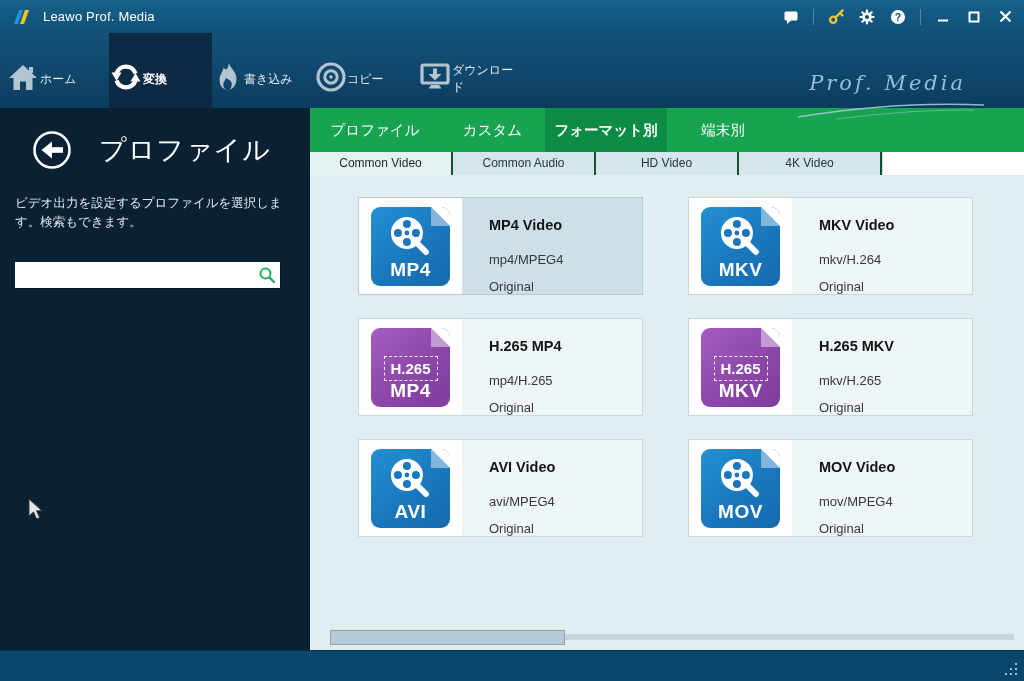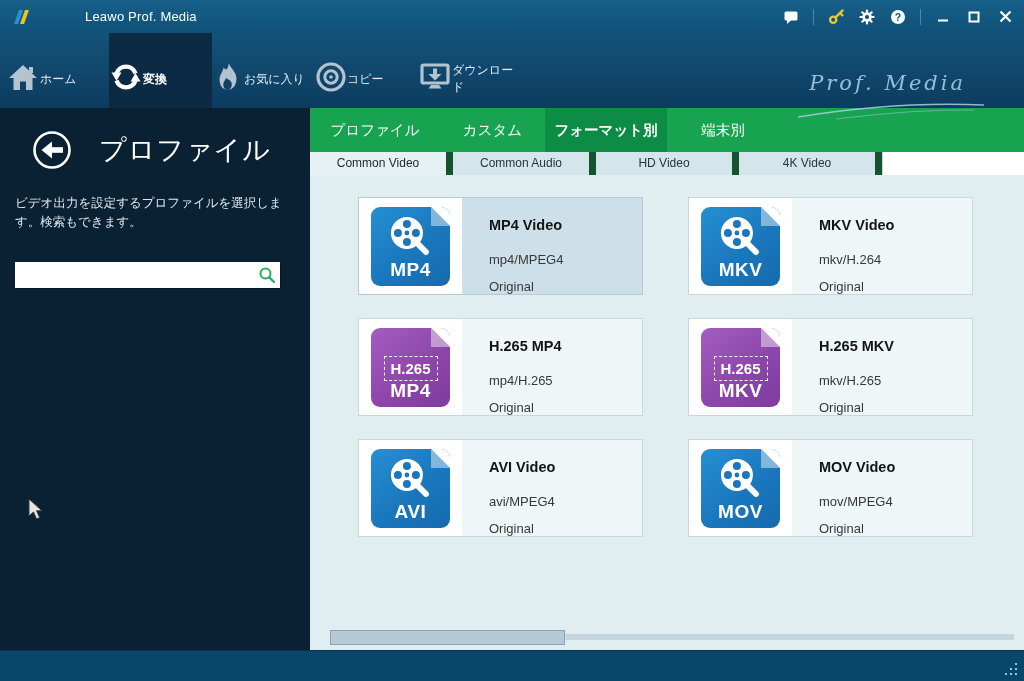--- a/index.html
+++ b/index.html
@@ -4,21 +4,21 @@
 <style>
   * { margin:0; padding:0; box-sizing:border-box; }
   html,body { width:1024px; height:681px; background:#222; font-family:"Liberation Sans", sans-serif; }
   .window { position:relative; width:1024px; height:681px; overflow:hidden;
             background:#0a2133; box-shadow: inset 0 0 0 1px rgba(80,150,190,.55), inset 0 2px 0 rgba(120,190,230,.25); }
 
   
   .titlebar { position:relative; height:33px; background:linear-gradient(#17618a,#0f5078);
               display:flex; align-items:center; padding-left:12px; }
   .logo { width:22px; height:18px; margin-right:9px; }
-  .app-title { color:#fff; font-size:13px; letter-spacing:.2px;margin-left:42px; }
+  .app-title { color:#fff; font-size:13px; letter-spacing:.2px; }
   .tb-right { position:absolute; right:10px; top:0; height:33px; display:flex; align-items:center; gap:13px; }
   .tb-btn { width:18px; height:18px; display:flex; align-items:center; justify-content:center; cursor:default; }
   .tb-sep { width:1px; height:16px; background:rgba(255,255,255,.28); }
 
   
   .navbar { position:relative; height:75px; background:linear-gradient(#155379,#0b3c5f); display:flex; }
   .nav-item { width:103px; height:75px; display:flex; align-items:center;
               justify-content:flex-start; padding-top:13px; cursor:pointer; }
   .nav-item:first-child { margin-left:6px; }
   .nav-item .nicon { height:36px; display:flex; align-items:center; justify-content:center; color:#b3c3d0; }
@@ -47,21 +47,21 @@
   .content { flex:1; display:flex; flex-direction:column; background:#e0eef1; }
   .green-tabs { height:44px; background:#18a351; display:flex; flex:none; }
   .gtab { height:44px; line-height:44px; text-align:center; color:#fff; font-size:14.5px; cursor:pointer; }
   .gtab.t0 { width:130px; }
   .gtab.t1 { width:105px; }
   .gtab.t2 { width:122px; }
   .gtab.t3 { width:112px; }
   .gtab.selected { background:#0d8c46; font-weight:bold; }
   .subtabs { height:23px; display:flex; flex:none; background:#d4e6ec; }
   .stab { width:143px; height:23px; line-height:23px; text-align:center; font-size:12px; color:#27363f;
-          background:#d4e6ec; border-right:7px solid #14532d; cursor:pointer; }
+          background:#d4e6ec; border-right:2px solid #14532d; cursor:pointer; }
   .stab.selected { background:#e6f1f3; color:#1b262c; }
   .stab-filler { flex:1; background:#ffffff; border-left:1px solid #c3d7de; }
 
   .cards-area { flex:1; position:relative; padding:22px 0 0 48px; }
   .cards-grid { display:grid; grid-template-columns:285px 285px; column-gap:45px; row-gap:23px; }
   .card { height:98px; display:flex; background:#fff; border:1px solid #c7d8dd; cursor:pointer; }
   .card-icon-zone { width:103px; flex:none; background:#fff; display:flex; align-items:center; justify-content:center; }
   .card-text { flex:1; background:#eef6f8; display:flex; flex-direction:column; justify-content:flex-end; padding-left:27px; }
   .card.selected { border-color:#b5cbd6; }
   .card.selected .card-text { background:#cde0ea; }
@@ -181,21 +181,21 @@
       </span>
       <span class="nlabel">変換</span>
     </div>
     <div class="nav-item">
       <span class="nicon">
         <svg width="32" height="32" viewBox="0 0 34 32">
           <path fill-rule="evenodd" fill="currentColor" d="M18 1 C19 6.5, 26 10, 26 17.5 C26 25, 22 29.5, 16.5 29.5 C11 29.5, 8 25, 8 18.5 C8 14, 11.5 10.5, 12.5 6 C13.8 8.8, 16.8 9.5, 18 1 Z
                M16.5 29.5 C13.8 29.5, 12 27, 12 24 C12 21, 14.5 19.2, 15 16.8 C16.2 18.8, 21 19.3, 21 23.4 C21 27, 19.3 29.5, 16.5 29.5 Z"></path>
         </svg>
       </span>
-      <span class="nlabel">お気に入り</span>
+      <span class="nlabel">書き込み</span>
     </div>
     <div class="nav-item">
       <span class="nicon">
         <svg width="32" height="32" viewBox="0 0 32 32">
           <circle cx="16" cy="16" r="13" fill="none" stroke="currentColor" stroke-width="3.2"></circle>
           <circle cx="16" cy="16" r="6.2" fill="none" stroke="currentColor" stroke-width="3"></circle>
           <circle cx="16" cy="16" r="1.8" fill="currentColor"></circle>
         </svg>
       </span>
       <span class="nlabel">コピー</span>

